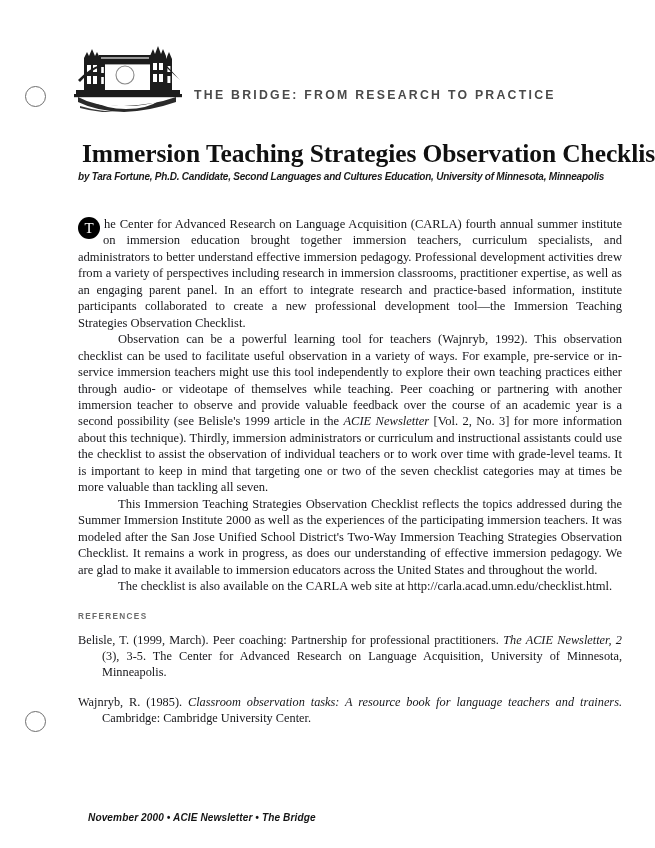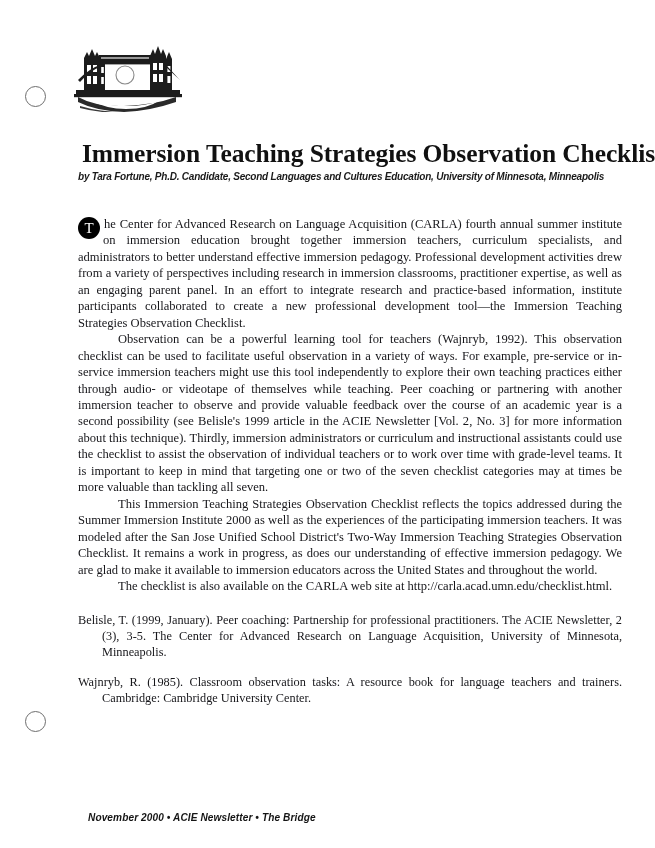--- a/index.html
+++ b/index.html
@@ -114,21 +114,21 @@
     border-radius: 50%;
     background: #000000;
     color: #ffffff;
     font-family: "Liberation Serif", serif;
     font-size: 15px;
     line-height: 22px;
     text-align: center;
     margin: 1px 5px 0 0;
     shape-outside: circle(50%);
   }
-  .ital { }
+  .ital { font-style: italic; }
 
   
   #references {
     position: absolute;
     left: 78px;
     top: 612px;
     width: 544px;
   }
   #references-heading {
     font-family: "Liberation Sans", sans-serif;
@@ -223,36 +223,38 @@
         <rect x="4" y="50" width="104" height="4"></rect>
         <rect x="2" y="54" width="108" height="3.2"></rect>
 
         <path d="M6 57 q18 10 46 9 q30 -1 52 -9 l0 5 q-26 9 -52 10 q-28 -1 -46 -10 z" fill="#2a2a2a"></path>
         <path d="M18 60 q16 6 36 6 q22 0 34 -6 q-12 9 -34 9 q-20 0 -36 -9 z" fill="#ffffff"></path>
         <path d="M8 66 q20 6 44 6 l0 1 q-26 0 -44 -5 z" fill="#3a3a3a"></path>
       </g>
 
       <circle cx="53" cy="35" r="9" fill="none" stroke="#8a8a8a" stroke-width="1.1"></circle>
     </svg>
+    <div id="masthead-title">THE BRIDGE: FROM RESEARCH TO PRACTICE</div>
   </div>
 
   <div id="title-block">
     <h1 id="page-title">Immersion Teaching Strategies Observation Checklist</h1>
     <div id="byline">by Tara Fortune, Ph.D. Candidate, Second Languages and Cultures Education, University of Minnesota, Minneapolis</div>
   </div>
 
   <div id="body-copy">
     <p class="first"><span class="dropcap">T</span><span>he Center for Advanced Research on Language Acquisition (CARLA) fourth annual summer institute on immersion education brought together immersion teachers, curriculum specialists, and administrators to better understand effective immersion pedagogy.  Professional development activities drew from a variety of perspectives including research in immersion classrooms, practitioner expertise, as well as an engaging parent panel.  In an effort to integrate research and practice-based information, institute participants collaborated to create a new professional development tool—the Immersion Teaching Strategies Observation Checklist.</span></p>
     <p><span>Observation can be a powerful learning tool for teachers (Wajnryb, 1992).  This observation checklist can be used to facilitate useful observation in a variety of ways.  For example, pre-service or in-service immersion teachers might use this tool independently to explore their own teaching practices either through audio- or videotape of themselves while teaching.  Peer coaching or partnering with another immersion teacher to observe and provide valuable feedback over the course of an academic year is a second possibility (see Belisle's 1999 article in the </span><span class="ital">ACIE Newsletter</span><span> [Vol. 2, No. 3] for more information about this technique).  Thirdly, immersion administrators or curriculum and instructional assistants could use the checklist to assist the observation of individual teachers or to work over time with grade-level teams.  It is important to keep in mind that targeting one or two of the seven checklist categories may at times be more valuable than tackling all seven.</span></p>
     <p>This Immersion Teaching Strategies Observation Checklist reflects the topics addressed during the Summer Immersion Institute 2000 as well as the experiences of the participating immersion teachers.  It was modeled after the San Jose Unified School District's Two-Way Immersion Teaching Strategies Observation Checklist. It remains a work in progress, as does our understanding of effective immersion pedagogy.  We are glad to make it available to immersion educators across the United States and throughout the world.</p>
     <p>The checklist is also available on the CARLA web site at http://carla.acad.umn.edu/checklist.html.</p>
   </div>
 
   <div id="references">
-    <p class="reference"><span>Belisle, T. (1999, January).  Peer coaching: Partnership for professional practitioners. </span><span class="ital">The ACIE Newsletter, 2</span><span> (3), 3-5. The Center for Advanced Research on Language Acquisition, University of Minnesota, Minneapolis.</span></p>
+    <div id="references-heading">REFERENCES</div>
+    <p class="reference"><span>Belisle, T. (1999, March).  Peer coaching: Partnership for professional practitioners. </span><span class="ital">The ACIE Newsletter, 2</span><span> (3), 3-5. The Center for Advanced Research on Language Acquisition, University of Minnesota, Minneapolis.</span></p>
     <p class="reference"><span>Wajnryb, R. (1985). </span><span class="ital">Classroom observation tasks: A resource book for language teachers and trainers.</span><span>  Cambridge: Cambridge University Center.</span></p>
   </div>
 
   <div id="footer">
     <div id="footer-left">November 2000  •  ACIE Newsletter  •  The Bridge</div>
   </div>
 
 </div>
 
 </body></html>

